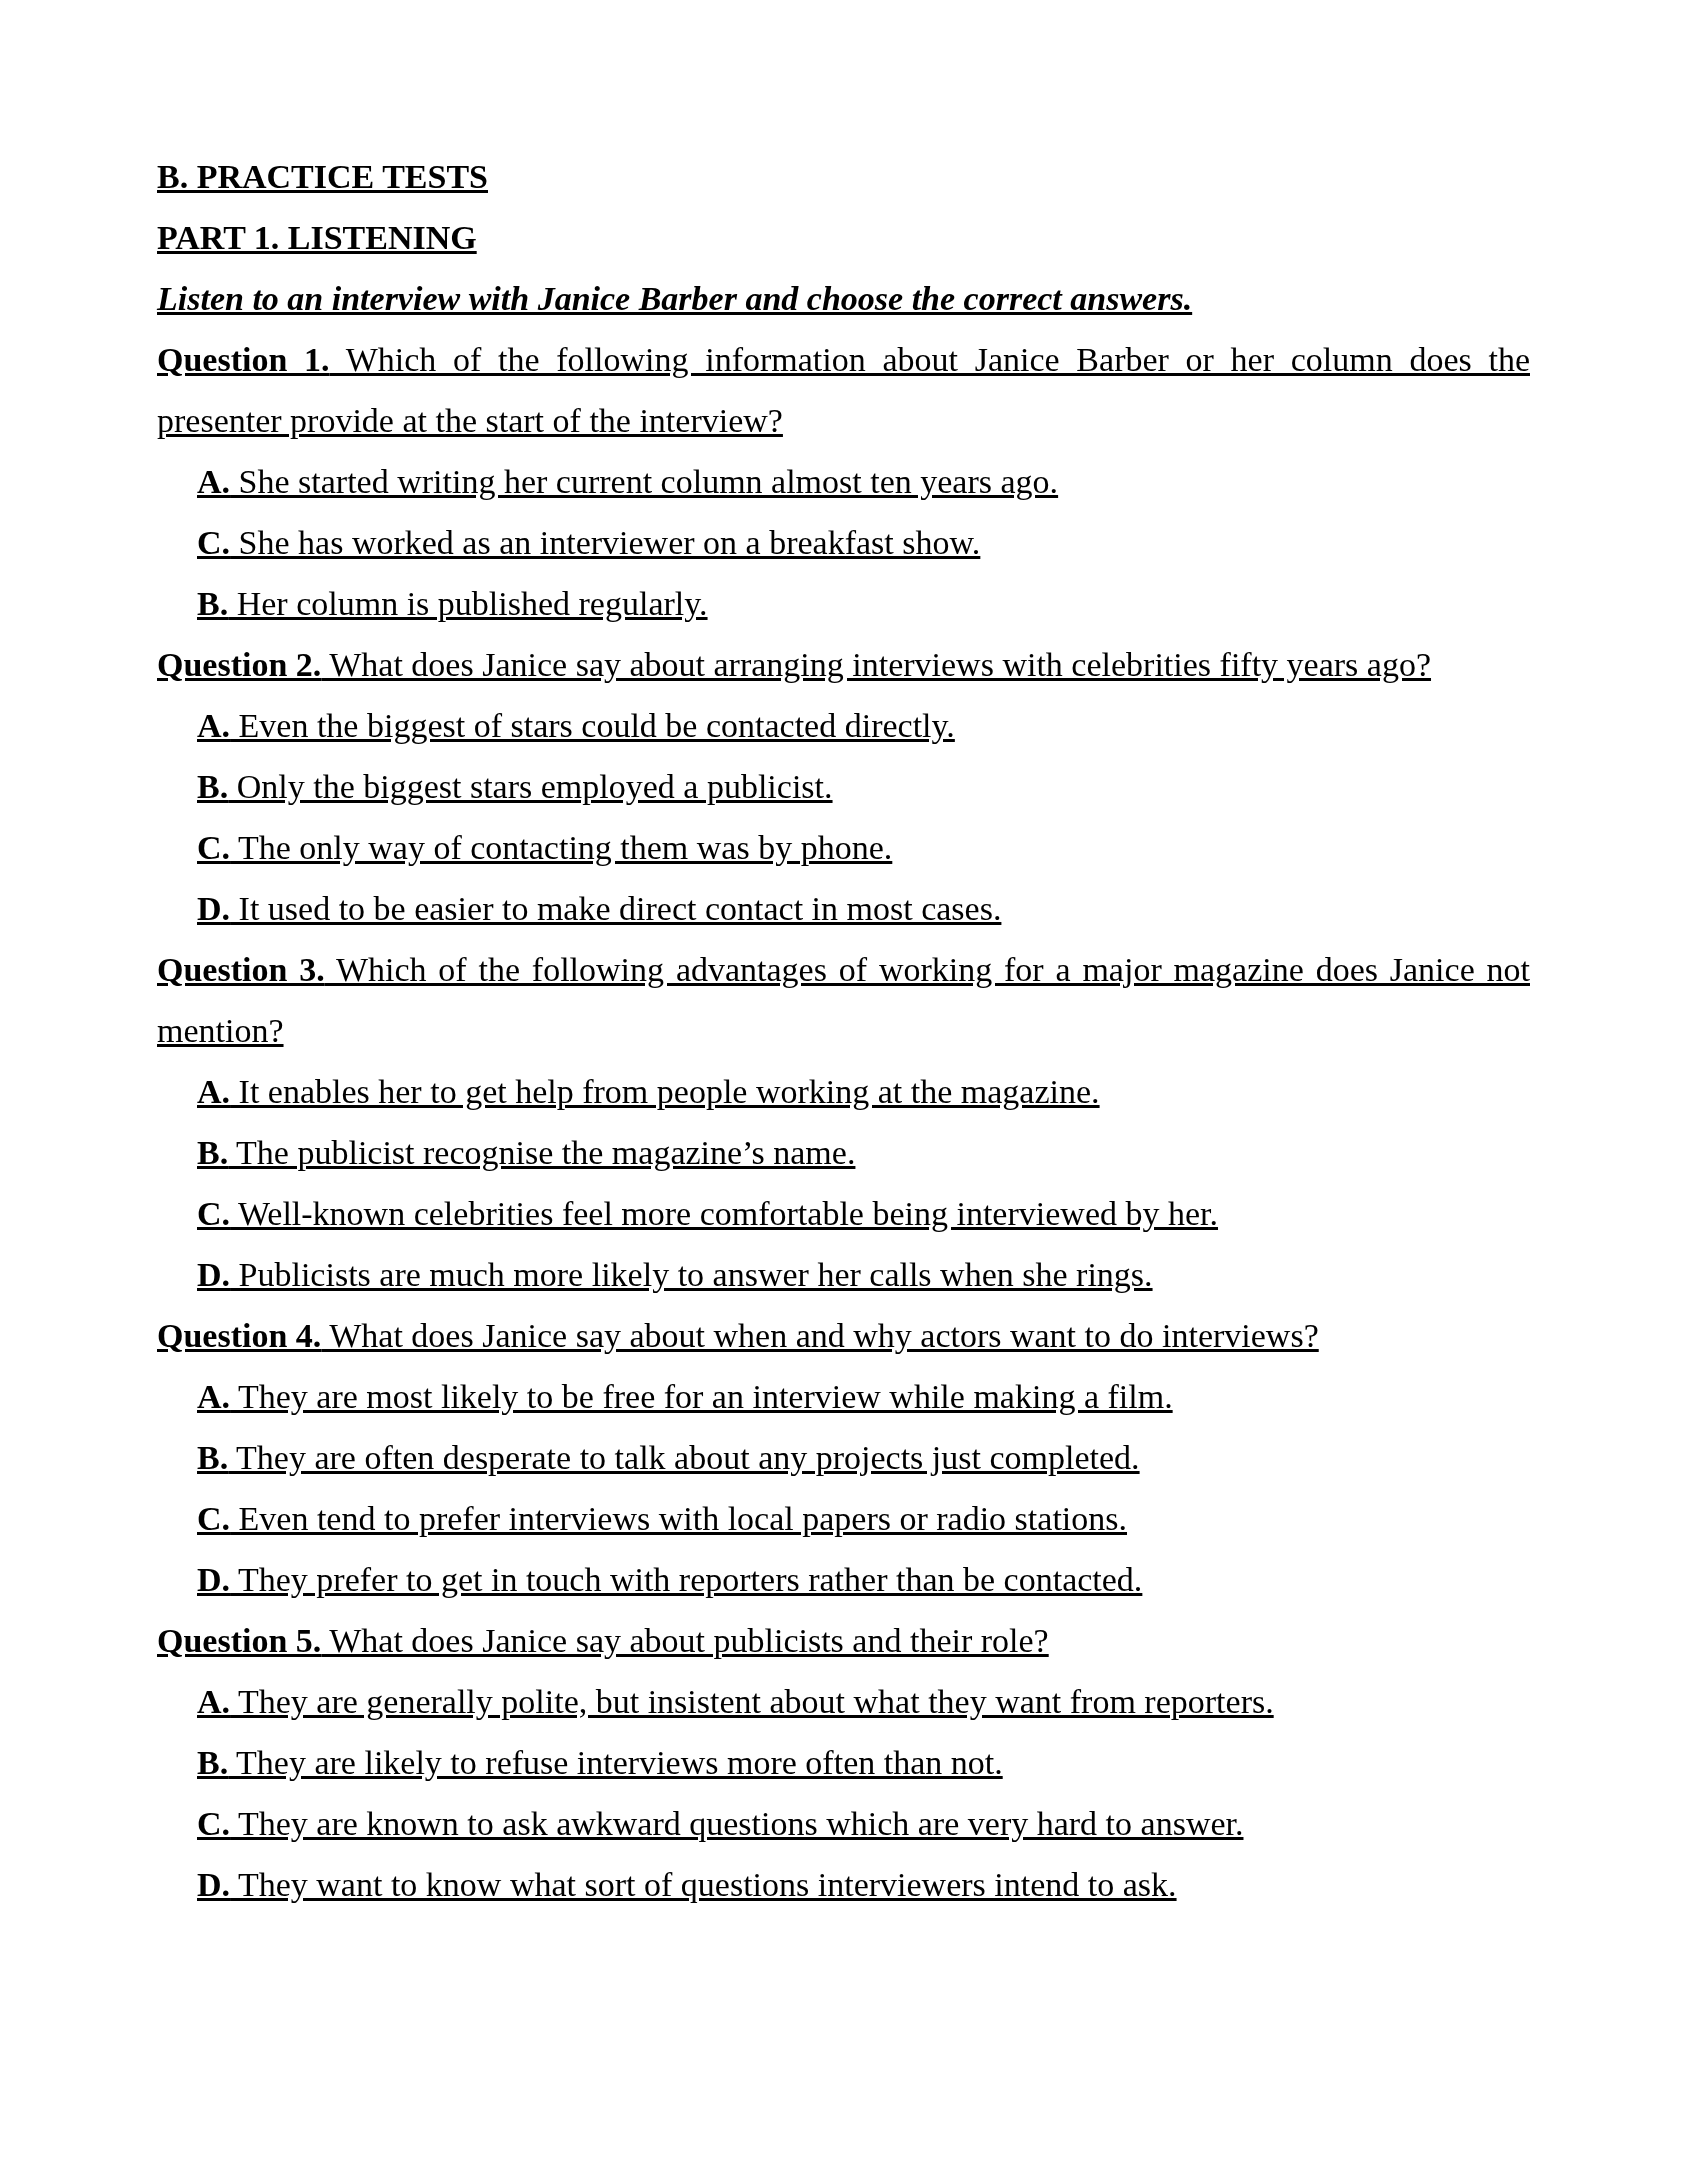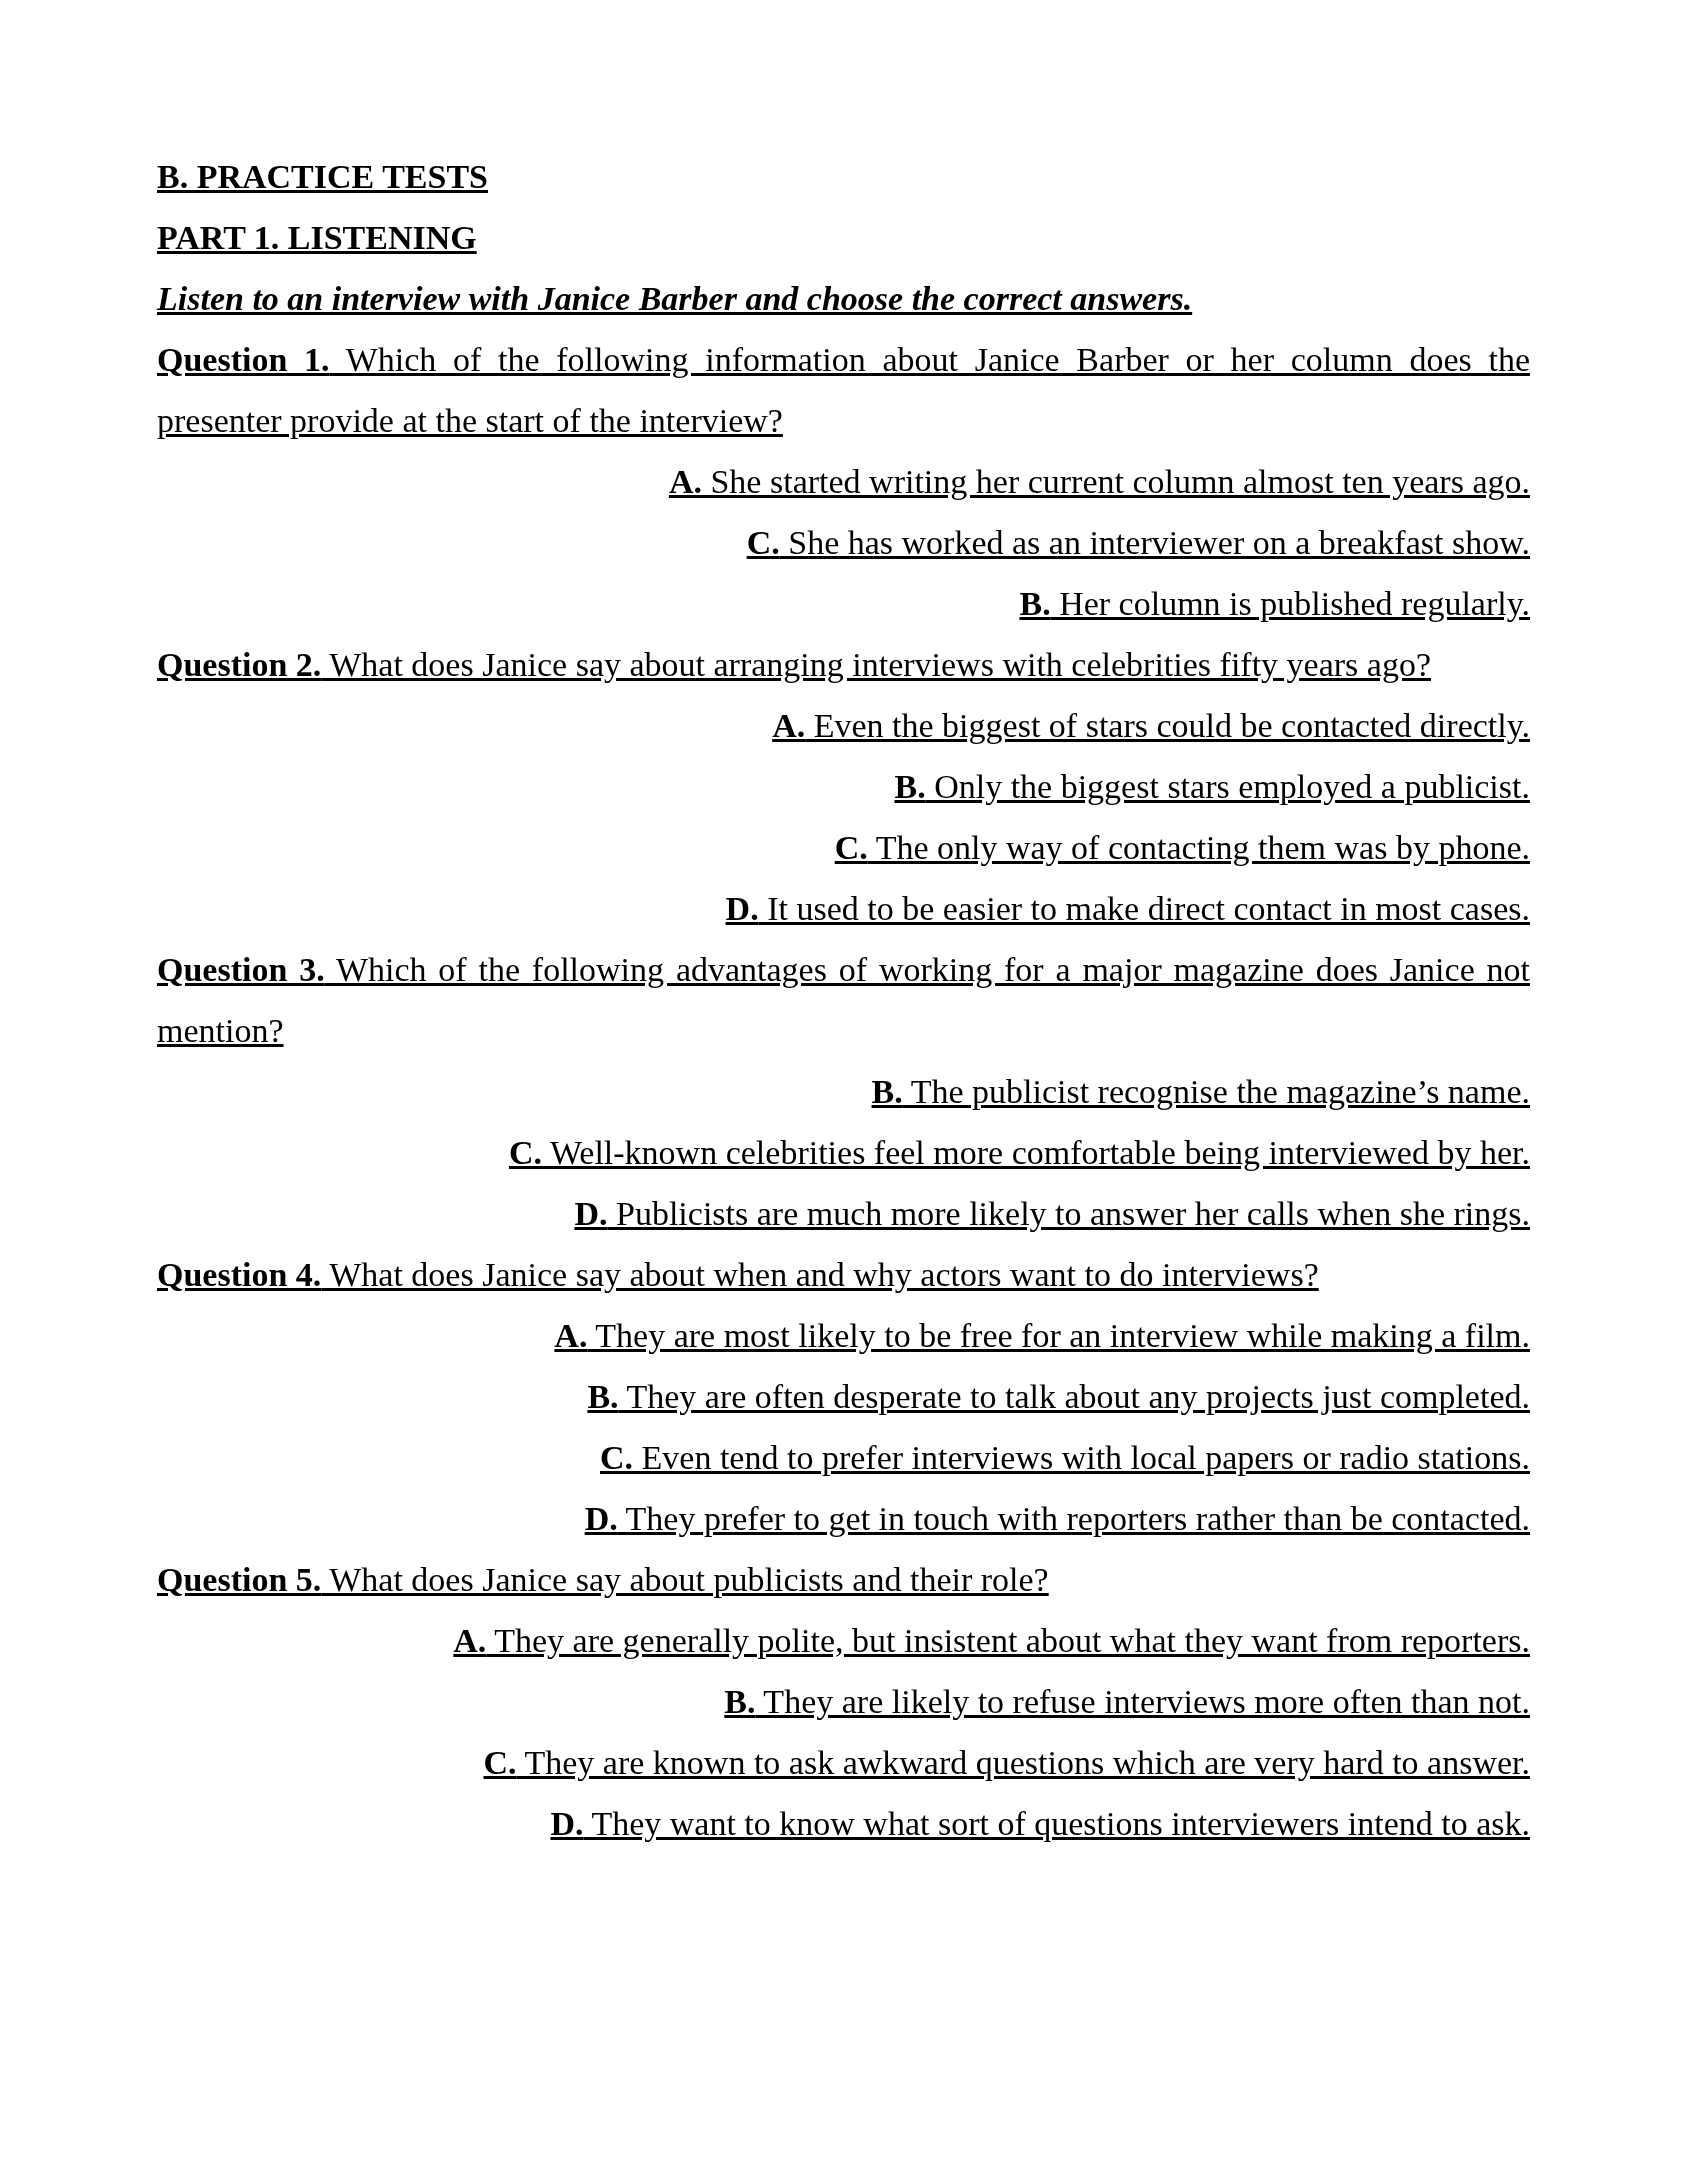--- a/index.html
+++ b/index.html
@@ -9,21 +9,21 @@
     color: #000000;
   }
   .page {
     position: absolute; left: 157px; top: 146px; width: 1373px;
     font-size: 34px; line-height: 61px; text-decoration: underline;
   }
   .line { display: block; white-space: nowrap; }
   .wrap { white-space: normal; text-align: justify; text-align-last: left; }
   .b { font-weight: bold; }
   .bi { font-weight: bold; font-style: italic; }
-  .opt { display: block; padding-left: 40px; white-space: nowrap; text-align: right; }
+  .opt { display: block; padding-left: 40px; white-space: nowrap; }
   .q-label { font-weight: bold; }
 </style>
 </head>
 <body>
 
 <div class="page">
   <span class="line b">B. PRACTICE TESTS</span>
   <span class="line b">PART 1. LISTENING</span>
   <span class="line bi">Listen to an interview with Janice Barber and choose the correct answers.</span>
 
@@ -37,20 +37,21 @@
   <div>
     <span class="line"><span class="q-label">Question 2.</span><span> What does Janice say about arranging interviews with celebrities fifty years ago?</span></span>
     <span class="opt"><span class="b">A.</span><span> Even the biggest of stars could be contacted directly.</span></span>
     <span class="opt"><span class="b">B.</span><span> Only the biggest stars employed a publicist.</span></span>
     <span class="opt"><span class="b">C.</span><span> The only way of contacting them was by phone.</span></span>
     <span class="opt"><span class="b">D.</span><span> It used to be easier to make direct contact in most cases.</span></span>
   </div>
 
   <div>
     <span class="line wrap"><span class="q-label">Question 3.</span><span> Which of the following advantages of working for a major magazine does Janice not mention?</span></span>
+    <span class="opt"><span class="b">A.</span><span> It enables her to get help from people working at the magazine.</span></span>
     <span class="opt"><span class="b">B.</span><span> The publicist recognise the magazine’s name.</span></span>
     <span class="opt"><span class="b">C.</span><span> Well-known celebrities feel more comfortable being interviewed by her.</span></span>
     <span class="opt"><span class="b">D.</span><span> Publicists are much more likely to answer her calls when she rings.</span></span>
   </div>
 
   <div>
     <span class="line"><span class="q-label">Question 4.</span><span> What does Janice say about when and why actors want to do interviews?</span></span>
     <span class="opt"><span class="b">A.</span><span> They are most likely to be free for an interview while making a film.</span></span>
     <span class="opt"><span class="b">B.</span><span> They are often desperate to talk about any projects just completed.</span></span>
     <span class="opt"><span class="b">C.</span><span> Even tend to prefer interviews with local papers or radio stations.</span></span>

